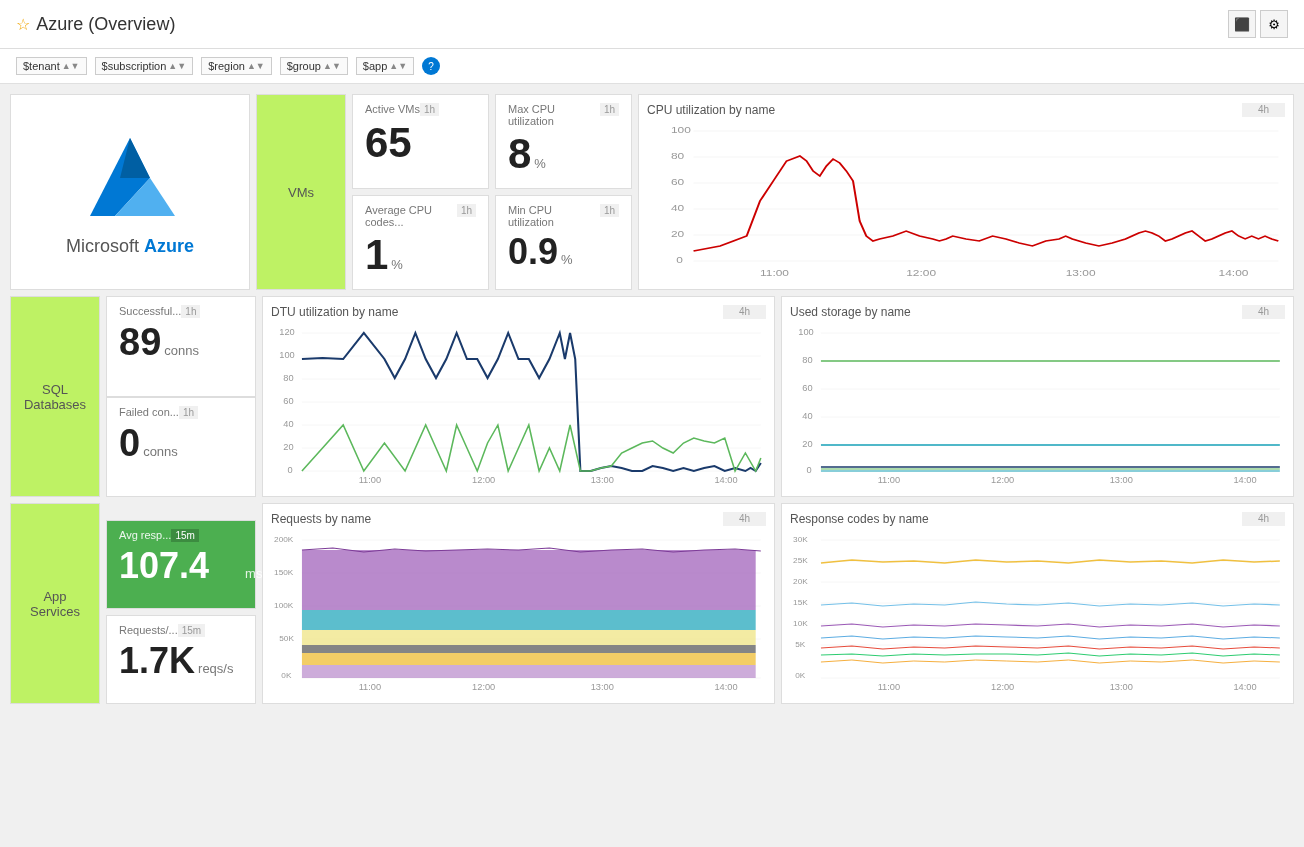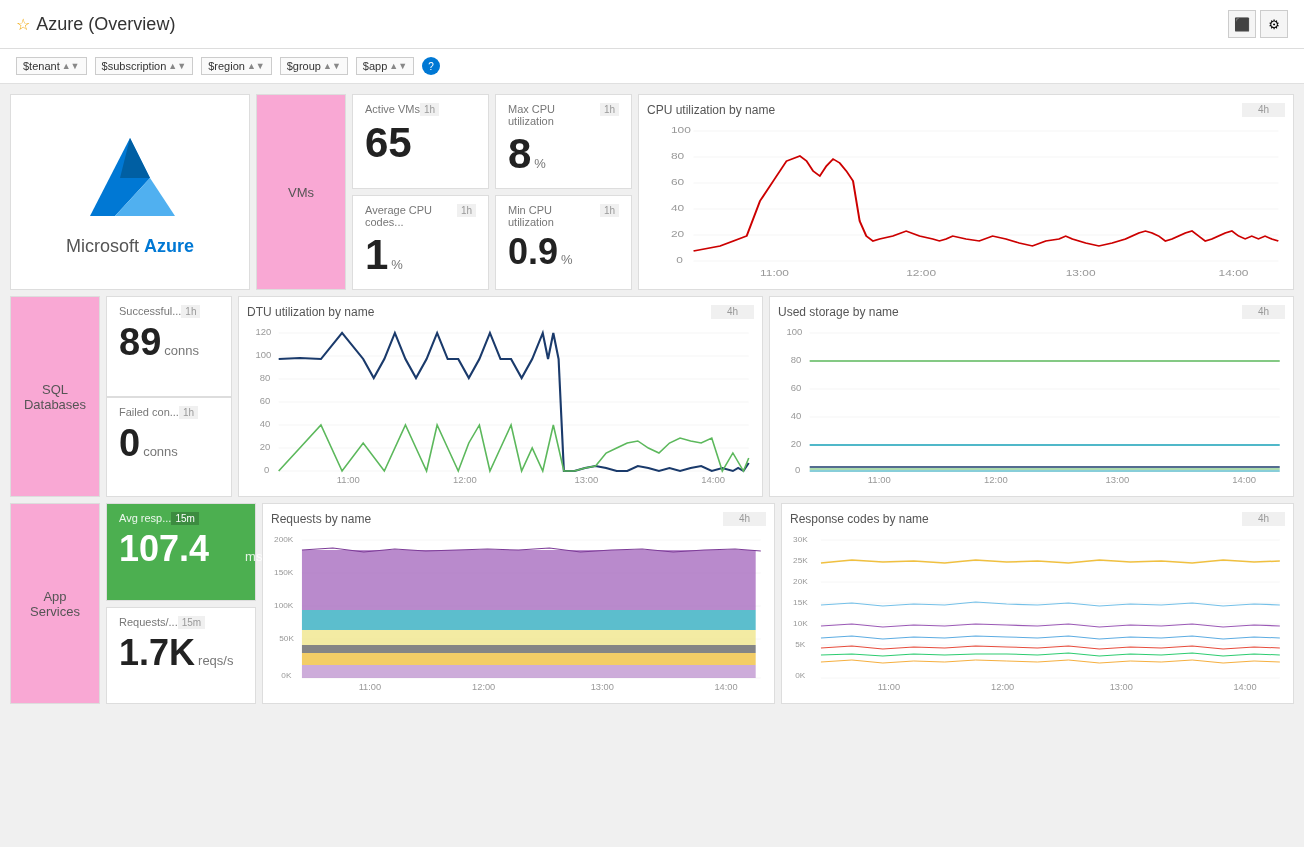--- a/index.html
+++ b/index.html
@@ -17,25 +17,25 @@
     .filter-pill span.arrows { font-size: 9px; color: #888; }
     .help-icon { width: 18px; height: 18px; border-radius: 50%; background: #0078d4; color: #fff; display: flex; align-items: center; justify-content: center; font-size: 10px; cursor: pointer; }
 
     
     .dashboard { padding: 10px; display: flex; flex-direction: column; gap: 6px; }
 
     
     .row { display: flex; gap: 6px; }
 
     
-    .section-label { background: #f9a8d4; border: 1px solid #ddd; display: flex; align-items: center; justify-content: center; text-align: center; padding: 8px; font-size: 13px; color: #555; min-width: 90px; }
+    .section-label { background: #bef264; border: 1px solid #ddd; display: flex; align-items: center; justify-content: center; text-align: center; padding: 8px; font-size: 13px; color: #555; min-width: 90px; }
 
     
     .metric-card { background: #fff; border: 1px solid #ddd; padding: 8px 12px; min-width: 120px; position: relative; flex: 1; }
-    .metric-card.green-bg { background: #4caf50; color: #fff; }
+    .metric-card.green-bg { background: #4caf50; color: #fff; margin-top: 17px; }
     .metric-card-title { font-size: 11px; color: #777; display: flex; justify-content: flex-start; align-items: flex-start; }
     .metric-card.green-bg .metric-card-title { color: rgba(255,255,255,0.9); }
     .metric-badge { font-size: 10px; color: #999; background: #f0f0f0; padding: 1px 4px; }
     .metric-card.green-bg .metric-badge { background: rgba(0,0,0,0.2); color: #fff; }
     .metric-value { font-size: 36px; font-weight: 700; color: #222; line-height: 1.1; margin-top: 4px; display: flex; align-items: baseline; gap: 3px; }
     .metric-card.green-bg .metric-value { color: #fff; gap: 36px; }
     .metric-unit { font-size: 13px; font-weight: 400; color: #777; }
     .metric-card.green-bg .metric-unit { color: rgba(255,255,255,0.85); }
 
     
@@ -194,21 +194,21 @@
       </div>
     </div>
   </div>
 
   <div class="row">
     <div class="section-label" style="width:90px; white-space:pre-line;">
       <span>SQL
 Databases</span>
     </div>
 
-    <div style="display:flex; flex-direction:column; gap:0; width:126px;">
+    <div style="display:flex; flex-direction:column; gap:0; width:150px;">
       <div class="metric-card">
         <div class="metric-card-title">
           <span>Successful...</span>
           <span class="metric-badge">1h</span>
         </div>
         <div class="metric-value">
           <span style="font-size:38px;">89</span>
           <span class="metric-unit">conns</span>
         </div>
       </div>

